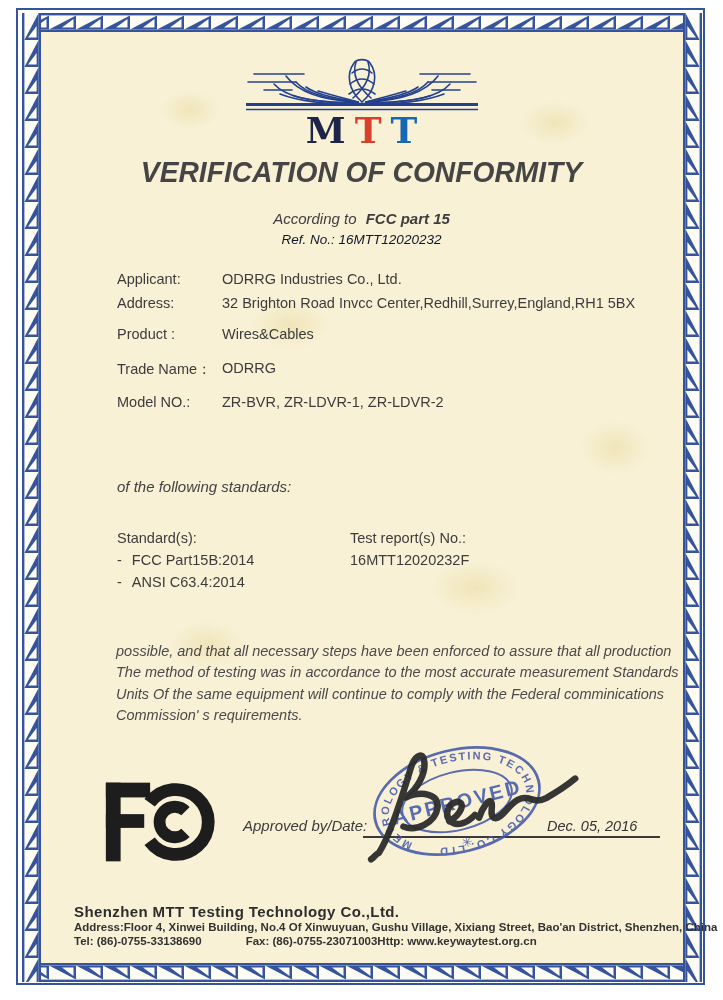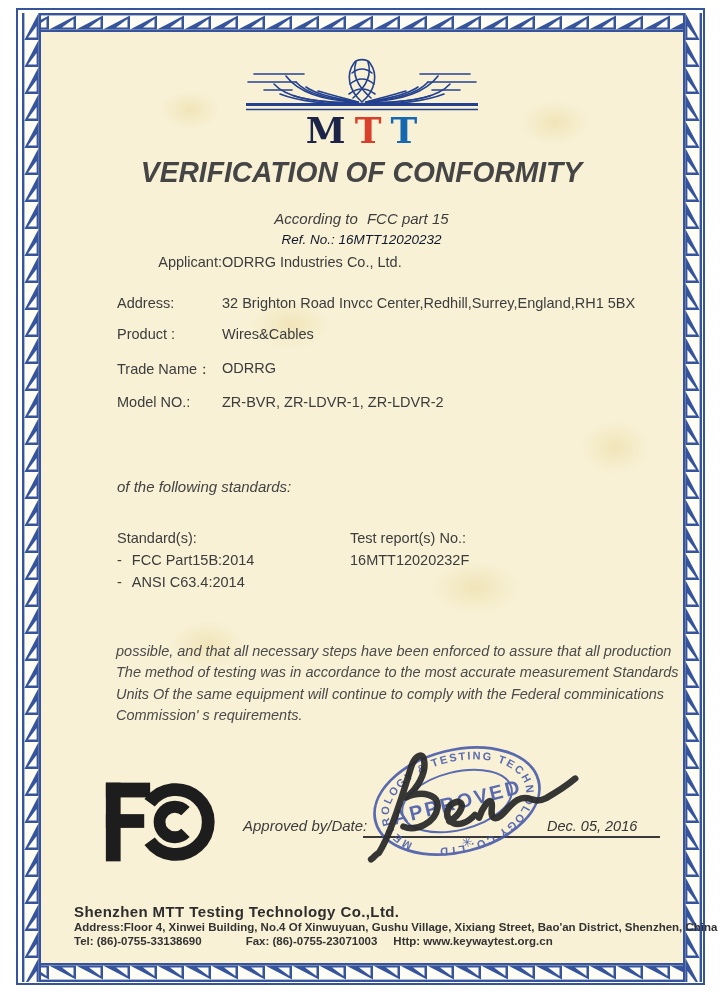--- a/index.html
+++ b/index.html
@@ -26,42 +26,42 @@
   .abs { position:absolute; }
   .centered { left:0; width:723px; text-align:center; }
   #mtt-letters { top:112px; display:flex; justify-content:center; gap:9px;
     font-family:"DejaVu Serif", serif; font-weight:bold; font-size:36px; line-height:1; }
   #mtt-letters .l-m { color:#1c2547; }
   #mtt-letters .l-t1 { color:#d8402c; }
   #mtt-letters .l-t2 { color:#1668b0; }
   #title { top:155px; font-style:italic; font-weight:bold; font-size:30px;
     color:#454545; letter-spacing:0px; transform:scaleX(0.94); transform-origin:center; }
   #according { top:210px; font-style:italic; font-size:15px; color:#3d3d3d; }
-  #according .bold { font-weight:normal; margin-left:5px; }
+  #according .bold { font-weight:bold; margin-left:5px; }
   #ref-no { top:232px; font-style:italic; font-size:13.5px; color:#0f172a; }
   .field-row { left:117px; display:flex; font-size:14.5px; color:#3c3c3c; }
   .field-row .f-label { width:105px; flex:0 0 105px; }
   .field-row .f-value { white-space:nowrap; }
   #statement { left:117px; top:476px; width:565px; font-style:italic;
     font-size:15px; color:#424242; line-height:22px; }
   .std-label { font-size:14.5px; color:#3c3c3c; }
   .std-item { display:flex; gap:10px; font-size:14.5px; color:#3c3c3c; }
   #declaration { left:116px; top:641px; font-style:italic; font-size:14.5px;
     color:#4a4a4a; line-height:21.3px; }
   #approved-label { left:243px; top:817px; font-style:italic; font-size:15px;
     color:#3b3b3b; font-weight:bold; font-weight:normal; }
   #sign-line { left:363px; top:836px; width:297px; border-top:2px solid #3a3a3a; }
   #approve-date { left:547px; top:818px; font-style:italic; font-size:14.5px; color:#333; }
   #footer-company { left:74px; top:903px; font-size:15px; font-weight:bold;
     color:#2d2d2d; letter-spacing:0.4px; }
   #footer-address { left:74px; top:921px; font-size:11.5px; font-weight:bold; color:#333; }
   #footer-contacts { left:74px; top:935px; font-size:11.5px; font-weight:bold; color:#333;
     display:flex; }
   #footer-contacts .c-tel { margin-right:44px; }
-  #footer-contacts .c-fax { margin-right:16px; }
+  #footer-contacts .c-fax { }
   svg { display:block; }
 </style>
 </head>
 <body>
 
 <div id="page">
 
   <div id="paper"></div>
 
   <div class="wm" style="left:160px;top:90px;width:60px;height:40px;"></div>
@@ -157,21 +157,21 @@
 
   <div id="title" class="abs centered">VERIFICATION OF CONFORMITY</div>
 
   <div id="according" class="abs centered">
     <span>According to</span>
     <span class="bold">FCC part 15</span>
   </div>
 
   <div id="ref-no" class="abs centered">Ref. No.: 16MTT12020232</div>
 
-  <div class="abs field-row" style="top:254px;text-align:right;">
+  <div class="abs field-row" style="top:271px;">
     <span class="f-label">Applicant:</span>
     <span class="f-value">ODRRG Industries Co., Ltd.</span>
   </div>
   <div class="abs field-row" style="top:295px;">
     <span class="f-label">Address:</span>
     <span class="f-value">32 Brighton Road Invcc Center,Redhill,Surrey,England,RH1 5BX</span>
   </div>
   <div class="abs field-row" style="top:326px;">
     <span class="f-label">Product :</span>
     <span class="f-value">Wires&amp;Cables</span>

